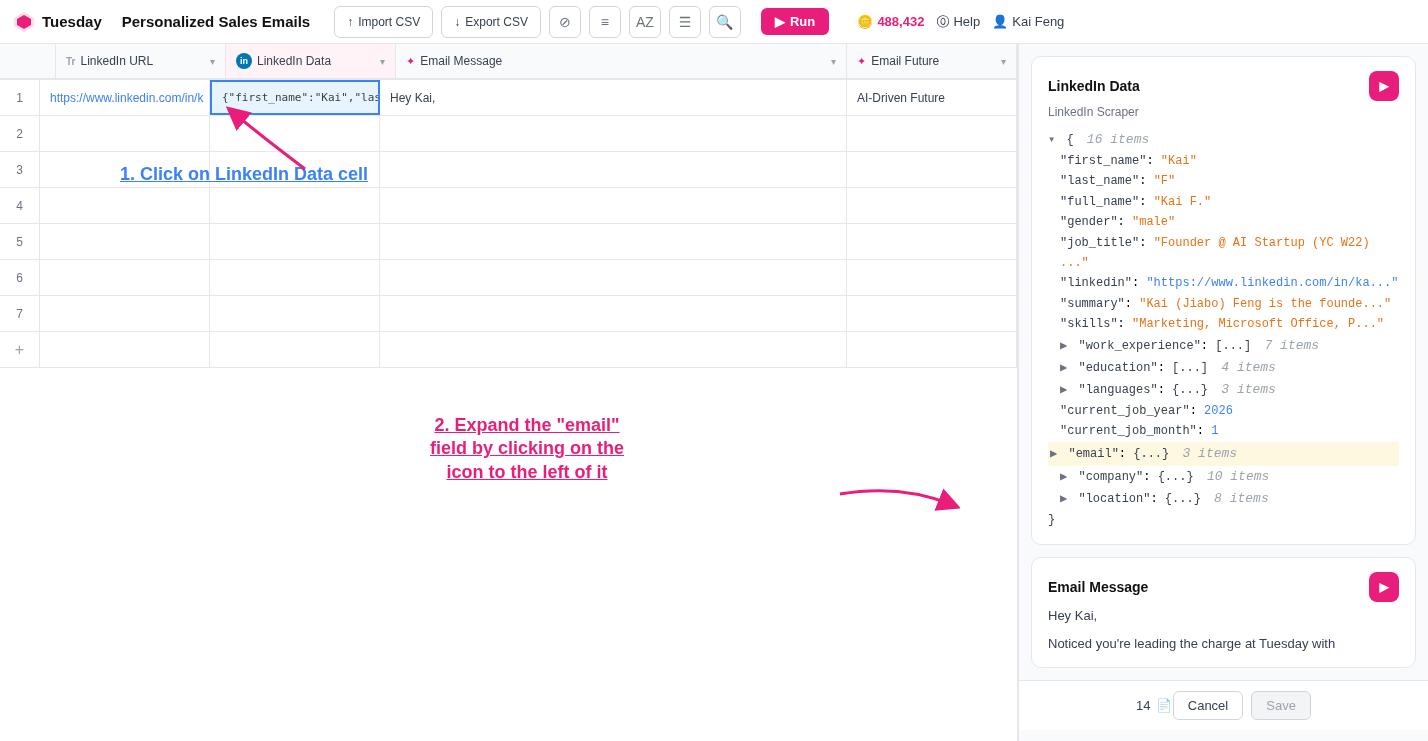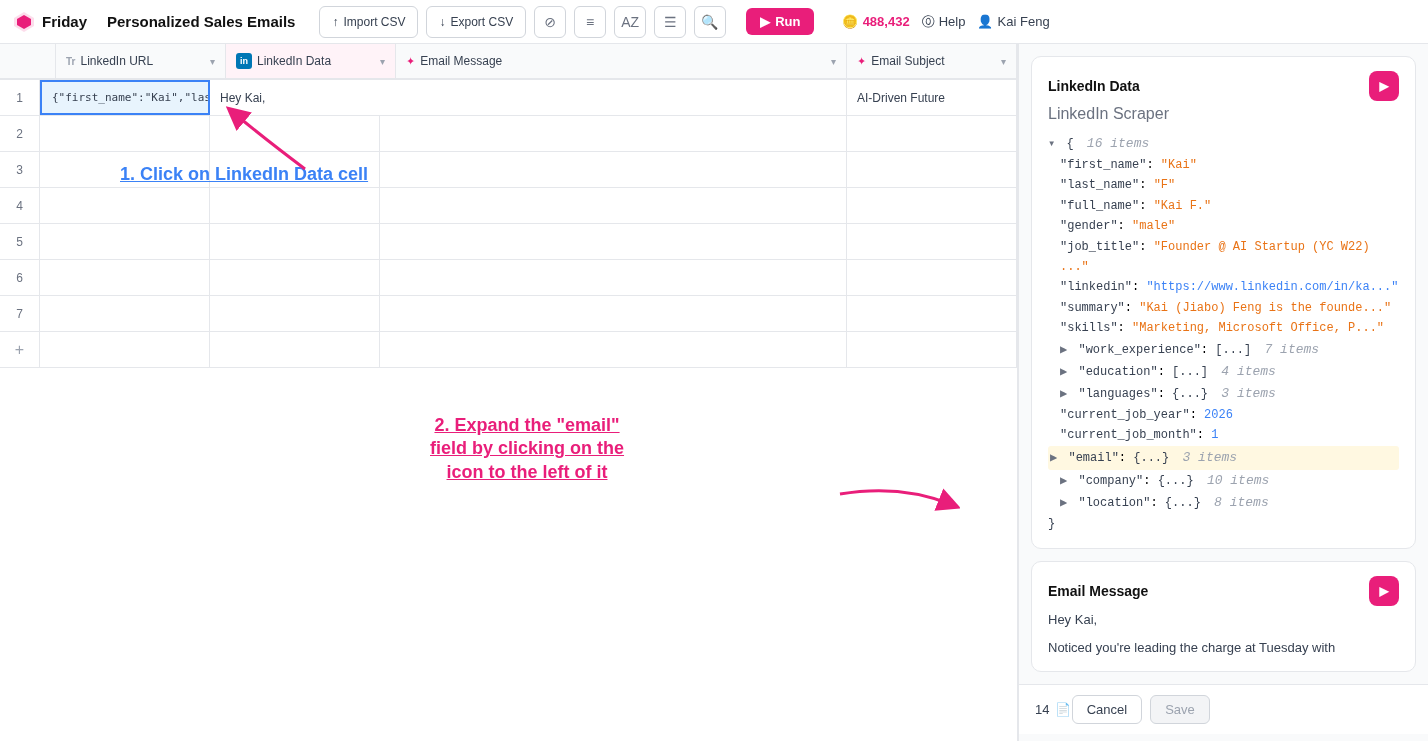--- a/index.html
+++ b/index.html
@@ -68,55 +68,55 @@
     }
 
     
     .right-panel { width: 410px; min-width: 410px; background: #f9fafb; overflow-y: auto; border-left: 1px solid #e5e7eb; }
     .panel-header { display: flex; align-items: center; justify-content: space-between; padding: 16px 18px; background: #fff; border-bottom: 1px solid #e5e7eb; }
     .panel-title { font-size: 16px; font-weight: 700; color: #111; }
     .close-icon { cursor: pointer; color: #6b7280; font-size: 18px; }
 
     .section-card { background: #fff; border-radius: 10px; margin: 12px; padding: 14px 16px; border: 1px solid #e5e7eb; }
     .section-title { font-size: 14px; font-weight: 700; color: #111; margin-bottom: 4px; display: flex; align-items: center; justify-content: space-between; }
-    .section-subtitle { font-size: 16px; color: #6b7280; margin-bottom: 10px; }
+    .section-subtitle { font-size: 12px; color: #6b7280; margin-bottom: 10px; }
     .play-btn { width: 30px; height: 30px; background: #e91e7a; border-radius: 8px; display: flex; align-items: center; justify-content: center; color: #fff; cursor: pointer; font-size: 12px; }
 
     
     .json-tree { font-family: 'Courier New', monospace; font-size: 12px; line-height: 1.7; }
     .json-brace { color: #374151; }
     .json-items-count { color: #9ca3af; font-style: italic; font-size: 13px; margin-left: 6px; }
     .json-key { color: #374151; }
     .json-str { color: #e97316; }
     .json-num { color: #3b82f6; }
     .json-expand { color: #6b7280; cursor: pointer; margin-right: 4px; }
     .json-line { padding-left: 12px; }
     .json-link { color: #3b82f6; }
 
     
-    .panel-footer { display: flex; align-items: center; justify-content: flex-start; padding: 10px 16px; background: #fff; border-top: 1px solid #e5e7eb; position: sticky; bottom: 0; }
+    .panel-footer { display: flex; align-items: center; justify-content: center; padding: 10px 16px; background: #fff; border-top: 1px solid #e5e7eb; position: sticky; bottom: 0; }
     .footer-left { display: flex; align-items: center; gap: 6px; font-size: 13px; color: #374151; }
     .footer-right { display: flex; gap: 8px; }
     .btn-cancel { padding: 6px 14px; border-radius: 6px; border: 1px solid #d1d5db; background: #fff; cursor: pointer; font-size: 13px; color: #374151; }
     .btn-save { padding: 6px 14px; border-radius: 6px; border: 1px solid #d1d5db; background: #f3f4f6; cursor: pointer; font-size: 13px; color: #9ca3af; }
 
     .email-preview { font-size: 13px; color: #374151; line-height: 1.5; }
 
-    .linkedin-badge { display: flex; align-items: center; gap: 4px; width: 16px; height: 16px; background: #0077b5; border-radius: 3px; color: #fff; font-size: 9px; font-weight: 700; justify-content: center; }
+    .linkedin-badge { display: flex; align-items: center; gap: 4px; width: 16px; height: 16px; background: #0077b5; border-radius: 8px; color: #fff; font-size: 9px; font-weight: 700; justify-content: center; }
   </style>
 </head>
 <body>
 
 <div class="header">
   <div class="logo">
     <svg class="logo-icon" viewBox="0 0 24 24" fill="none">
       <polygon points="12,2 22,8 22,16 12,22 2,16 2,8" fill="#e91e7a" opacity="0.15"></polygon>
       <polygon points="12,5 19,9 19,15 12,19 5,15 5,9" fill="#e91e7a"></polygon>
     </svg>
-    <span>Friday</span>
+    <span>Tuesday</span>
   </div>
   <span style="font-size:15px;font-weight:600;color:#111;margin-left:8px;">Personalized Sales Emails</span>
   <div style="display:flex;gap:8px;margin-left:12px;">
     <button class="btn">
       <span>↑</span>
       <span>Import CSV</span>
     </button>
     <button class="btn">
       <span>↓</span>
       <span>Export CSV</span>
@@ -178,27 +178,28 @@
         </div>
 
         <div class="col-header col-email-msg">
           <span style="color:#e91e7a;font-size:11px;">✦</span>
           <span>Email Message</span>
           <span class="chevron">▾</span>
         </div>
 
         <div class="col-header col-email-subj">
           <span style="color:#e91e7a;font-size:11px;">✦</span>
-          <span>Email Subject</span>
+          <span>Email Future</span>
           <span class="chevron">▾</span>
         </div>
       </div>
 
       <div class="grid-row">
         <div class="row-num">1</div>
+        <div class="cell cell-url" style="color:#3b82f6;">https://www.linkedin.com/in/k</div>
         <div class="cell cell-linkedin highlighted">{"first_name":"Kai","last_name</div>
         <div class="cell cell-email-msg">Hey Kai,</div>
         <div class="cell cell-email-subj">AI-Driven Future</div>
       </div>
 
       <div class="grid-row">
         <div class="row-num">2</div>
         <div class="cell cell-url"></div>
         <div class="cell cell-linkedin"></div>
         <div class="cell cell-email-msg"></div>

